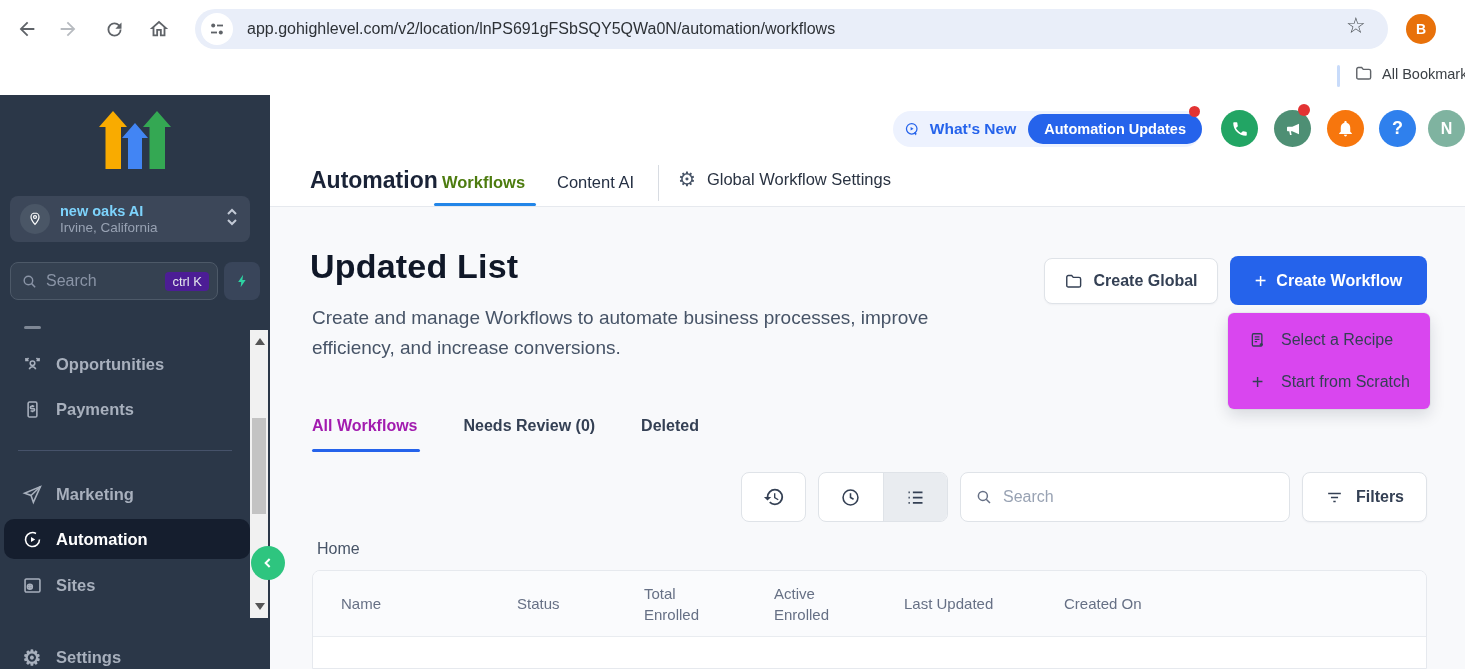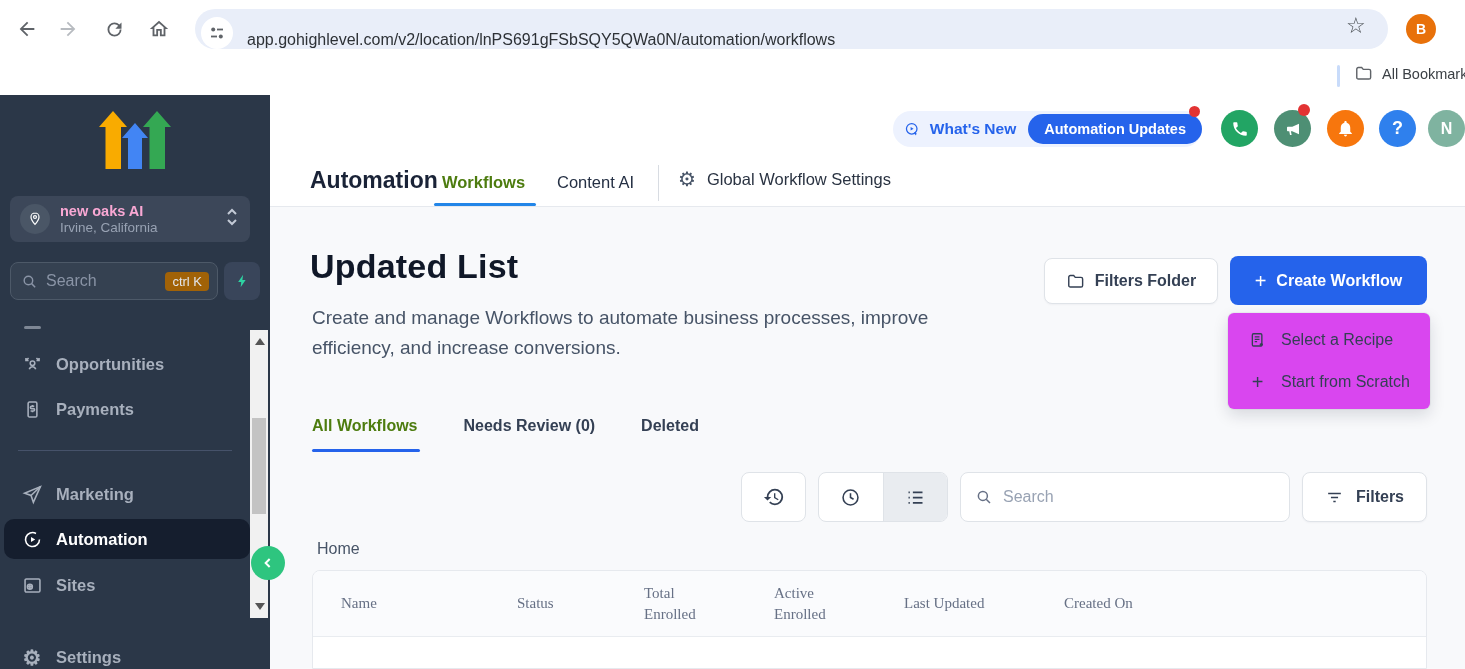--- a/index.html
+++ b/index.html
@@ -7,21 +7,21 @@
   body {
     position:relative; overflow:hidden; background:#fff;
     font-family:"Liberation Sans", sans-serif; color:#1f2937;
   }
 
   
   .chrome { position:absolute; left:0; top:0; width:1465px; height:57px; background:#fff; }
   .nav-btn { position:absolute; top:16px; width:26px; height:26px; display:flex; align-items:center; justify-content:center; cursor:pointer; }
   .url-pill {
     position:absolute; left:195px; top:9px; width:1193px; height:40px;
-    background:#e9eef9; border-radius:20px; display:flex; align-items:flex-end;
+    background:#e9eef9; border-radius:20px; display:flex; align-items:center;
   }
   .site-chip { width:32px; height:32px; border-radius:50%; background:#fff; margin-left:6px;
     display:flex; align-items:center; justify-content:center; }
   .url-text { margin-left:14px; font-size:16px; color:#2d3136; white-space:nowrap; }
   .star { position:absolute; left:1346px; top:13px; font-size:22px; color:#474c51; cursor:pointer; }
   .profile-b { position:absolute; left:1406px; top:14px; width:30px; height:30px; border-radius:50%;
     background:#e8710a; color:#fff; font-weight:700; font-size:14px;
     display:flex; align-items:center; justify-content:center; cursor:pointer; }
 
   
@@ -31,30 +31,30 @@
     font-size:14.5px; color:#3b4045; white-space:nowrap; cursor:pointer; }
 
   
   .sidebar { position:absolute; left:0; top:95px; width:270px; height:574px; background:#2b3748; overflow:hidden; }
   .logo { position:absolute; left:97px; top:16px; }
   .loc-card { position:absolute; left:10px; top:101px; width:240px; height:46px; background:#3c4759;
     border-radius:8px; display:flex; align-items:center; cursor:pointer; }
   .loc-pin { width:30px; height:30px; border-radius:50%; background:#4a5666; margin-left:10px;
     display:flex; align-items:center; justify-content:center; flex:0 0 auto; }
   .loc-text { margin-left:10px; flex:1; overflow:hidden; }
-  .loc-name { color:#f9a8d4; font-size:14.5px; font-weight:700; line-height:17px; }
+  .loc-name { color:#7dd3fc; font-size:14.5px; font-weight:700; line-height:17px; }
   .loc-city { color:#98a2b3; font-size:13.5px; line-height:16px; }
   .loc-chevrons { margin-right:10px; }
   .side-search { position:absolute; left:10px; top:167px; width:208px; height:38px;
     background:rgba(255,255,255,.05); border:1px solid #4d5968; border-radius:8px;
     display:flex; align-items:center; }
   .side-search input { flex:1; min-width:0; background:transparent; border:none; outline:none;
     color:#cfd6e0; font-size:16px; font-family:inherit; margin-left:8px; }
   .side-search input::placeholder { color:#8a94a6; }
-  .kbd { background:#a16207; color:#e2e6ec; font-size:13px; border-radius:4px; padding:2px 7px; margin-right:8px; white-space:nowrap; }
+  .kbd { background:#4c1d95; color:#e2e6ec; font-size:13px; border-radius:4px; padding:2px 7px; margin-right:8px; white-space:nowrap; }
   .bolt-btn { position:absolute; left:224px; top:167px; width:36px; height:38px; background:#39455a;
     border-radius:8px; display:flex; align-items:center; justify-content:center; cursor:pointer; }
   .trunc-dash { position:absolute; left:24px; top:231px; width:17px; height:3px; background:#7e8795; border-radius:2px; }
   .menu-item { position:absolute; left:4px; width:246px; height:40px; display:flex; align-items:center;
     gap:12px; padding-left:16px; color:#a8b0bd; font-size:16.5px; font-weight:700; cursor:pointer; border-radius:10px; }
   .menu-item.active { background:#151e2e; color:#fff; }
   .menu-item .mi-icon { width:24px; height:24px; display:flex; align-items:center; justify-content:center; flex:0 0 auto; }
   .side-divider { position:absolute; left:18px; top:355px; width:214px; height:1px; background:#46526a; }
   .gear-glyph { font-size:21px; line-height:1; }
 
@@ -97,39 +97,39 @@
   .create-folder { position:absolute; left:774px; top:51px; width:174px; height:46px; }
   .create-workflow { position:absolute; left:960px; top:49px; width:197px; height:49px; }
   .plus-glyph { font-size:20px; font-weight:400; line-height:1; }
   .dropdown { position:absolute; left:958px; top:106px; width:202px; background:#d946ef; border-radius:6px;
     box-shadow:0 6px 16px rgba(16,24,40,.14), 0 0 0 1px rgba(16,24,40,.04); z-index:4; padding:6px 0; }
   .dd-item { height:42px; display:flex; align-items:center; gap:14px; padding-left:20px;
     font-size:16px; color:#344054; cursor:pointer; }
 
   .list-tabs { position:absolute; left:42px; top:210px; display:flex; gap:46px; }
   .list-tab { font-size:16px; font-weight:700; color:#344054; cursor:pointer; white-space:nowrap; }
-  .list-tab.active { color:#4d7c0f; }
+  .list-tab.active { color:#a21caf; }
   .list-tab-underline { position:absolute; left:42px; top:242px; width:108px; height:3px; background:#2563eb; border-radius:2px; }
 
   .tool-btn { position:absolute; top:265px; height:50px; background:#fff; border:1px solid #dfe3e8;
     border-radius:8px; display:flex; align-items:center; justify-content:center; cursor:pointer; }
   .seg-group { position:absolute; left:548px; top:265px; width:130px; height:50px; background:#fff;
     border:1px solid #dfe3e8; border-radius:8px; display:flex; overflow:hidden; }
   .seg { flex:1; display:flex; align-items:center; justify-content:center; cursor:pointer; }
   .seg.selected { background:#e9ecf0; border-left:1px solid #dfe3e8; }
   .search-box { position:absolute; left:690px; top:265px; width:330px; height:50px; background:#fff;
     border:1px solid #dfe3e8; border-radius:8px; display:flex; align-items:center; padding:0 14px; }
   .search-box input { flex:1; min-width:0; border:none; outline:none; font-size:16px; color:#344054;
     font-family:inherit; margin-left:10px; background:transparent; }
   .search-box input::placeholder { color:#98a2b3; }
   .filters-btn { position:absolute; left:1032px; top:265px; width:125px; height:50px; gap:12px; color:#344054; }
 
   .breadcrumb { position:absolute; left:47px; top:333px; font-size:16px; color:#475467; cursor:pointer; }
   .wf-table { position:absolute; left:42px; top:363px; width:1115px; height:99px; background:#fff;
-    border:1px solid #e6e9ee; border-radius:8px 8px 0 0; overflow:hidden;font-family:Liberation Serif, serif; }
+    border:1px solid #e6e9ee; border-radius:8px 8px 0 0; overflow:hidden; }
   .wf-thead { height:66px; background:#fafbfd; border-bottom:1px solid #e9ecf0;
     display:grid; grid-template-columns:176px 127px 130px 130px 160px 1fr; align-items:center; padding-left:28px; }
   .th { font-size:15px; color:#667085; line-height:21px; }
   .th.narrow { max-width:68px; }
   .wf-row { height:33px; background:#fff; }
 </style>
 </head>
 <body>
 
 <div class="chrome">
@@ -342,21 +342,21 @@
 </div>
 
 <div class="content">
   <div class="h1">Updated List</div>
   <div class="desc">Create and manage Workflows to automate business processes, improve efficiency, and increase conversions.</div>
 
   <div class="btn btn-white create-folder">
     <svg width="19" height="19" viewBox="0 0 24 24" fill="none" stroke="#344054" stroke-width="1.8">
       <path d="M3.5 6.5c0-1.1.9-2 2-2h4.2l2 2.3h7.3c1.1 0 2 .9 2 2V17c0 1.1-.9 2-2 2H5.5c-1.1 0-2-.9-2-2V6.5z"></path>
     </svg>
-    <span>Filters Folder</span>
+    <span>Create Global</span>
   </div>
 
   <div class="btn btn-blue create-workflow">
     <span class="plus-glyph">+</span>
     <span>Create Workflow</span>
   </div>
 
   <div class="dropdown">
     <div class="dd-item">
       <svg width="19" height="19" viewBox="0 0 24 24" fill="none" stroke="#344054" stroke-width="1.7">

